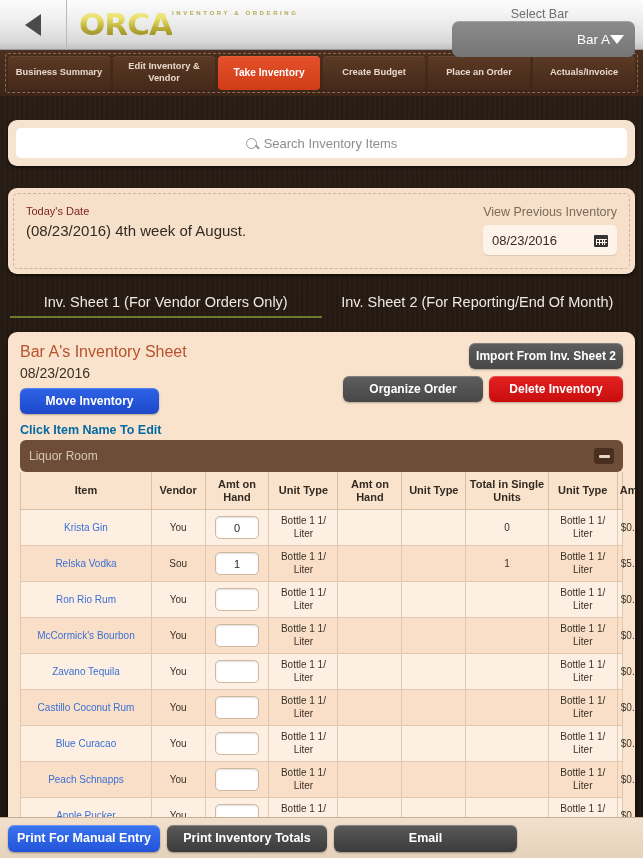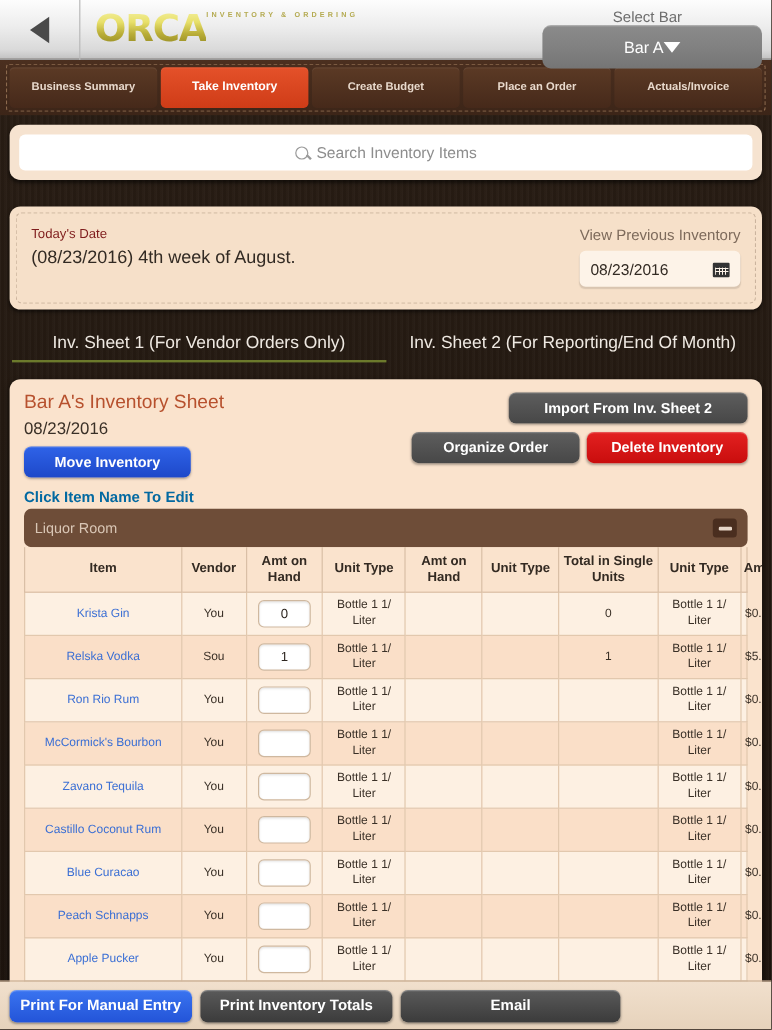--- a/index.html
+++ b/index.html
@@ -63,21 +63,21 @@
     position: absolute; right: 8px; top: 7px;
     display: flex; align-items: center; flex-direction: column;
   }
   .selectbar-label {
     font-size: 12.5px; color: #6d6d6d; margin-right: 8px;
   }
   .select-bar {
     width: 183px; height: 36px;
     background: linear-gradient(180deg, #8b8b8b 0%, #818181 50%, #757575 100%);
     border-radius: 7px;
-    display: flex; align-items: center; justify-content: center;
+    display: flex; align-items: center; justify-content: flex-end;
     padding: 0 11px;
     color: #fff; font-size: 13.5px;
     cursor: pointer;
     box-shadow: inset 0 1px 0 rgba(255,255,255,0.2);
   }
   .caret-down {
     width: 0; height: 0;
     border-left: 7px solid transparent;
     border-right: 7px solid transparent;
     border-top: 9px solid #ffffff;
@@ -112,21 +112,21 @@
   }
   .navtab.active {
     background: linear-gradient(180deg, #e4512a 0%, #cf3c17 100%);
     color: #ffffff;
     font-size: 10.2px;
   }
 
   
   .search-card {
     position: relative;
-    margin: 8px 8px 0 8px;
+    margin: 24px 8px 0 8px;
     background: #f6e3d0;
     border-radius: 9px;
     padding: 8px;
     box-shadow: 0 2px 3px rgba(0,0,0,0.5);
   }
   .search-card::after {
     content: "";
     position: absolute;
     left: 6px; right: 6px; bottom: -7px; height: 9px;
     background: #f3decb;
@@ -246,21 +246,21 @@
     font-family: "Liberation Sans", sans-serif;
     box-shadow: inset 0 1px 0 rgba(255,255,255,0.22), 0 1px 2px rgba(0,0,0,0.3);
   }
   .btn-move {
     margin-top: 7px;
     width: 139px; height: 26px;
     background: linear-gradient(180deg, #2f63e8 0%, #1d48c9 100%);
   }
   .btn-import {
     position: absolute; right: 0; top: 0;
-    width: 199px; height: 26px;
+    width: 154px; height: 26px;
     background: linear-gradient(180deg, #5e5e5e 0%, #474747 100%);
   }
   .btn-organize {
     position: absolute; right: 140px; top: 33px;
     width: 140px; height: 26px;
     background: linear-gradient(180deg, #5e5e5e 0%, #474747 100%);
   }
   .btn-delete {
     position: absolute; right: 0; top: 33px;
     width: 134px; height: 26px;
@@ -375,20 +375,23 @@
         <span>Bar A</span>
         <span class="caret-down"></span>
       </div>
     </div>
   </div>
 
   <div class="navwrap">
     <div class="navtabs">
       <div class="navtab">
           <span>Business Summary</span>
+        </div>
+      <div class="navtab">
+          <span>Edit Inventory &amp; Vendor</span>
         </div>
       <div class="navtab active">
           <span>Take Inventory</span>
         </div>
       <div class="navtab">
           <span>Create Budget</span>
         </div>
       <div class="navtab">
           <span>Place an Order</span>
         </div>

